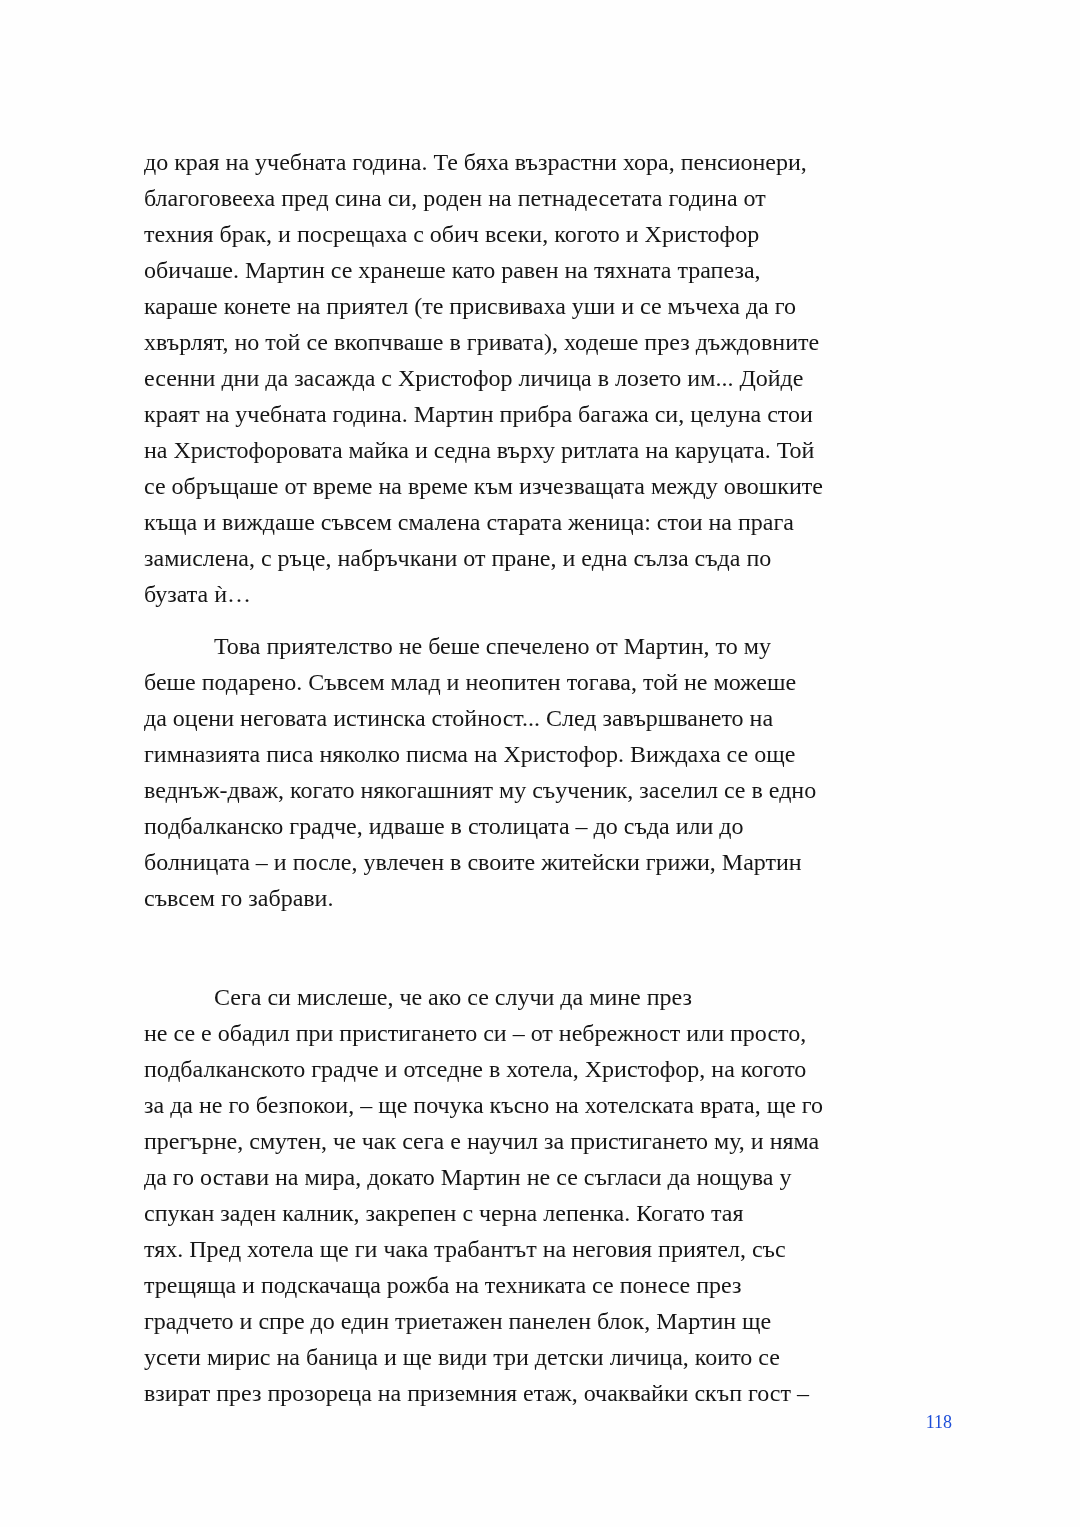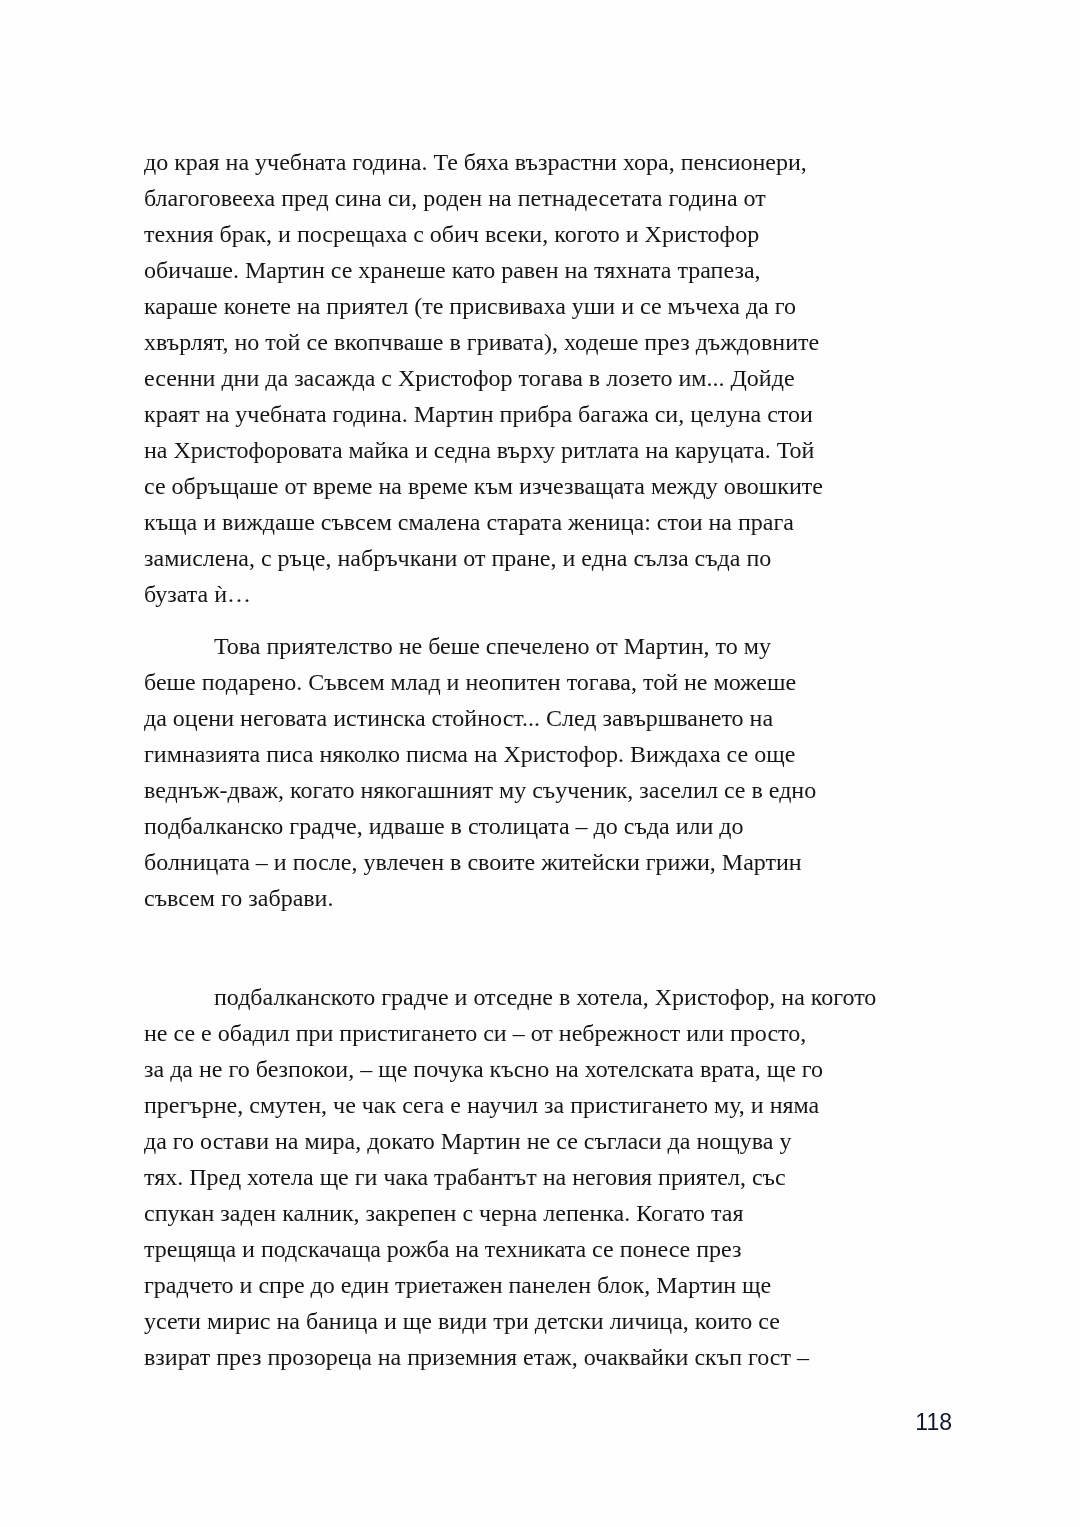--- a/index.html
+++ b/index.html
@@ -36,64 +36,65 @@
   .paragraph.indent .line:first-child {
     padding-left: 70px;
   }
   .paragraph.gap-before {
     margin-top: 63px;
   }
   .page-number {
     position: absolute;
     top: 1409px;
     right: 128px;
-    font-family: Liberation Sans, sans-serif;
-    font-size: 23px;
+    font-family: Liberation Serif, serif;
+    font-size: 18px;
     line-height: 26px;
-    color: #0f172a;
+    color: #1d4ed8;
   }
 </style>
 </head>
 <body>
 
 <main class="page">
   <article class="text-block" id="text-block">
       <p class="paragraph">
         <span class="line">до края на учебната година. Те бяха възрастни хора, пенсионери,</span>
         <span class="line">благоговееха пред сина си, роден на петнадесетата година от</span>
         <span class="line">техния брак, и посрещаха с обич всеки, когото и Христофор</span>
         <span class="line">обичаше. Мартин се хранеше като равен на тяхната трапеза,</span>
         <span class="line">караше конете на приятел (те присвиваха уши и се мъчеха да го</span>
         <span class="line">хвърлят, но той се вкопчваше в гривата), ходеше през дъждовните</span>
-        <span class="line">есенни дни да засажда с Христофор тогава в лозето им... Дойде</span>
+        <span class="line">есенни дни да засажда с Христофор личица в лозето им... Дойде</span>
         <span class="line">краят на учебната година. Мартин прибра багажа си, целуна стои</span>
         <span class="line">на Христофоровата майка и седна върху ритлата на каруцата. Той</span>
         <span class="line">се обръщаше от време на време към изчезващата между овошките</span>
         <span class="line">къща и виждаше съвсем смалена старата женица: стои на прага</span>
         <span class="line">замислена, с ръце, набръчкани от пране, и една сълза съда по</span>
         <span class="line">бузата ѝ…</span>
       </p>
       <p class="paragraph indent">
         <span class="line">Това приятелство не беше спечелено от Мартин, то му</span>
         <span class="line">беше подарено. Съвсем млад и неопитен тогава, той не можеше</span>
         <span class="line">да оцени неговата истинска стойност... След завършването на</span>
         <span class="line">гимназията писа няколко писма на Христофор. Виждаха се още</span>
         <span class="line">веднъж-дваж, когато някогашният му съученик, заселил се в едно</span>
         <span class="line">подбалканско градче, идваше в столицата – до съда или до</span>
         <span class="line">болницата – и после, увлечен в своите житейски грижи, Мартин</span>
         <span class="line">съвсем го забрави.</span>
       </p>
       <p class="paragraph indent gap-before">
+        <span class="line">Сега си мислеше, че ако се случи да мине през</span>
+        <span class="line">не се е обадил при пристигането си – от небрежност или просто,</span>
         <span class="line">подбалканското градче и отседне в хотела, Христофор, на когото</span>
-        <span class="line">не се е обадил при пристигането си – от небрежност или просто,</span>
         <span class="line">за да не го безпокои, – ще почука късно на хотелската врата, ще го</span>
         <span class="line">прегърне, смутен, че чак сега е научил за пристигането му, и няма</span>
         <span class="line">да го остави на мира, докато Мартин не се съгласи да нощува у</span>
+        <span class="line">спукан заден калник, закрепен с черна лепенка. Когато тая</span>
         <span class="line">тях. Пред хотела ще ги чака трабантът на неговия приятел, със</span>
-        <span class="line">спукан заден калник, закрепен с черна лепенка. Когато тая</span>
         <span class="line">трещяща и подскачаща рожба на техниката се понесе през</span>
         <span class="line">градчето и спре до един триетажен панелен блок, Мартин ще</span>
         <span class="line">усети мирис на баница и ще види три детски личица, които се</span>
         <span class="line">взират през прозореца на приземния етаж, очаквайки скъп гост –</span>
       </p>
     </article>
   <div class="page-number">118</div>
 </main>
 
 </body></html>

